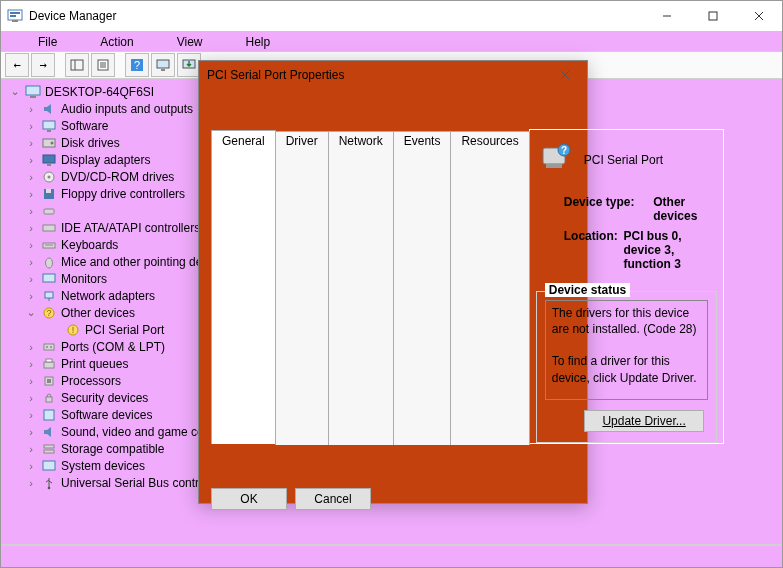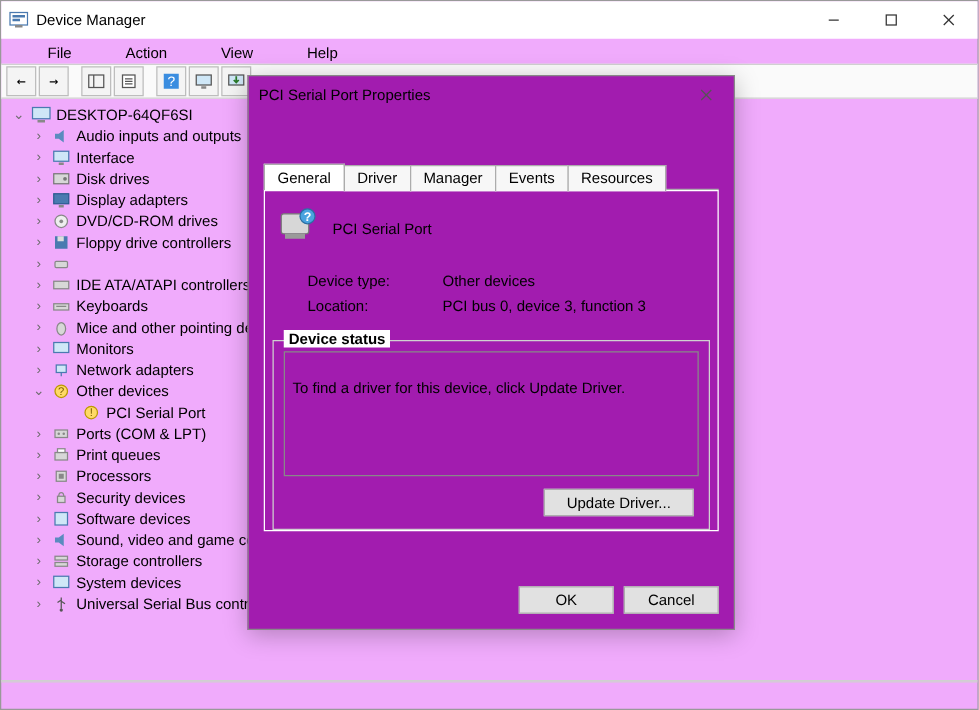--- a/index.html
+++ b/index.html
@@ -25,45 +25,45 @@
 .tree-panel { width: 773px; padding:4px 2px; overflow:hidden; white-space:nowrap; }
 .tree-row { display:flex; align-items:center; height:17px; font-size:12px; padding-left:6px; }
 .tree-row .exp { width:12px; text-align:center; color:#6b6b6b; font-size:11px; user-select:none; }
 .tree-row .ticon { width:16px; height:16px; margin:0 4px; display:flex; align-items:center; justify-content:center; }
 .tree-row.level1 { padding-left:22px; }
 .tree-row.level2 { padding-left:46px; }
 
 .statusbar { height:22px; border-top:1px solid #d0d0d0; }
 
 
-.dialog { position:absolute; left:198px; top:60px; width:390px; height:444px; border:1px solid #888; background:#a21caf; box-shadow:0 4px 18px rgba(0,0,0,.25); display:flex; flex-direction:column;gap:32px; }
+.dialog { position:absolute; left:198px; top:60px; width:390px; height:444px; border:1px solid #888; background:#c2410c; box-shadow:0 4px 18px rgba(0,0,0,.25); display:flex; flex-direction:column;gap:32px; }
 .dlg-titlebar { height:30px; display:flex; align-items:center; padding:0 8px; font-size:12px; }
 .dlg-titlebar .t { flex:1; }
 .dlg-close { width:28px; height:28px; display:flex; align-items:center; justify-content:center; color:#555; }
 
-.dlg-body { flex:1; padding:8px 12px 0; display:flex; flex-direction:column; }
+.dlg-body { flex:1; padding:8px 12px 0; display:flex; flex-direction:row; }
 .tabstrip { display:flex; border-bottom:1px solid #acacac; }
 .tab { padding:3px 10px; border:1px solid #acacac; border-bottom:none; margin-right:-1px; background:#fff; position:relative; top:1px; font-size:12px; }
 .tab.inactive { background:#f7f7f7; top:2px; padding:2px 10px; }
 .tab.active { background:#fff; }
 
 .tab-content { flex:1; border:1px solid #fff; padding:12px 4px 0; }
 .dev-head { display:flex; align-items:center; gap:12px; margin-bottom:18px; padding-left:6px; }
 .dev-head svg { width:32px; height:32px; }
 
-.info-row { display:flex; margin:6px 0 0 30px; font-size:12px; }
+.info-row { display:flex; margin:6px 0 0 30px; font-size:12px;font-weight:bold; }
 .info-row .lbl { width:108px; }
 
 .fieldset { border:1px solid #d0d0d0; margin:20px 2px 0; padding:8px 8px 10px; position:relative; }
 .fieldset .legend { position:absolute; top:-9px; left:8px; background:#fff; padding:0 4px; font-size:12px;font-weight:bold; }
 .status-box { border:1px solid #888; height:100px; padding:4px 6px; font-size:12px; overflow-y:scroll; line-height:1.35; }
 
-.dlg-buttons { display:flex; justify-content:flex-end; gap:8px; padding:12px; }
+.dlg-buttons { display:flex; justify-content:flex-start; gap:8px; padding:12px; }
 .btn { min-width:76px; height:22px; border:1px solid #adadad; background:#e1e1e1; font-size:12px; padding:0 12px; }
-.btn.wide { min-width:120px; }
+.btn.wide { min-width:120px;text-decoration:underline; }
 
 .update-row { display:flex; justify-content:flex-end; margin-top:10px; padding-right:4px; }
 
 
 .chev { font-family: monospace; }
 </style>
 </head>
 <body>
 
 <div class="main-window">
@@ -169,21 +169,21 @@
           <span>Audio inputs and outputs</span>
         </div>
       <div class="tree-row level1">
           <span class="exp">›</span>
           <span class="ticon">
             <svg width="14" height="14">
               <rect x="1" y="2" width="12" height="8" fill="#cfe7f7" stroke="#4a7ab0"></rect>
               <rect x="5" y="11" width="4" height="2" fill="#888"></rect>
             </svg>
           </span>
-          <span>Interface</span>
+          <span>Software</span>
         </div>
       <div class="tree-row level1">
           <span class="exp">›</span>
           <span class="ticon">
             <svg width="14" height="14">
               <rect x="1" y="3" width="12" height="8" fill="#d7d7d7" stroke="#777"></rect>
               <circle cx="10" cy="7" r="1.5" fill="#777"></circle>
             </svg>
           </span>
           <span>Disk drives</span>
@@ -353,21 +353,21 @@
           <span>Sound, video and game controllers</span>
         </div>
       <div class="tree-row level1">
           <span class="exp">›</span>
           <span class="ticon">
             <svg width="14" height="14">
               <rect x="2" y="3" width="10" height="3" fill="#d7d7d7" stroke="#888"></rect>
               <rect x="2" y="8" width="10" height="3" fill="#d7d7d7" stroke="#888"></rect>
             </svg>
           </span>
-          <span>Storage controllers</span>
+          <span>Storage compatible</span>
         </div>
       <div class="tree-row level1">
           <span class="exp">›</span>
           <span class="ticon">
             <svg width="14" height="14">
               <rect x="1" y="2" width="12" height="9" fill="#cfe7f7" stroke="#4a7ab0"></rect>
             </svg>
           </span>
           <span>System devices</span>
         </div>
@@ -394,21 +394,21 @@
       <svg width="10" height="10">
           <line x1="1" y1="1" x2="9" y2="9" stroke="currentColor"></line>
           <line x1="9" y1="1" x2="1" y2="9" stroke="currentColor"></line>
         </svg>
     </div>
   </div>
   <div class="dlg-body">
     <div class="tabstrip">
       <div class="tab active">General</div>
       <div class="tab inactive">Driver</div>
-      <div class="tab inactive">Manager</div>
+      <div class="tab inactive">Network</div>
       <div class="tab inactive">Events</div>
       <div class="tab inactive">Resources</div>
     </div>
     <div class="tab-content">
       <div class="dev-head">
         <span>
           <svg viewBox="0 0 32 32">
               <rect x="3" y="6" width="22" height="16" rx="2" fill="#d7d7d7" stroke="#777"></rect>
               <rect x="6" y="22" width="16" height="4" fill="#9a9a9a"></rect>
               <circle cx="24" cy="8" r="6" fill="#4aa3df" stroke="#2b6fa3"></circle>
@@ -422,20 +422,21 @@
         <span>Other devices</span>
       </div>
       <div class="info-row">
         <span class="lbl">Location:</span>
         <span>PCI bus 0, device 3, function 3</span>
       </div>
 
       <div class="fieldset">
         <span class="legend">Device status</span>
         <div class="status-box">
+          <div>The drivers for this device are not installed. (Code 28)</div>
           <div style="height:8px"></div>
           <div style="height:8px"></div>
           <div>To find a driver for this device, click Update Driver.</div>
         </div>
         <div class="update-row">
           <button class="btn wide">Update Driver...</button>
         </div>
       </div>
     </div>
   </div>

